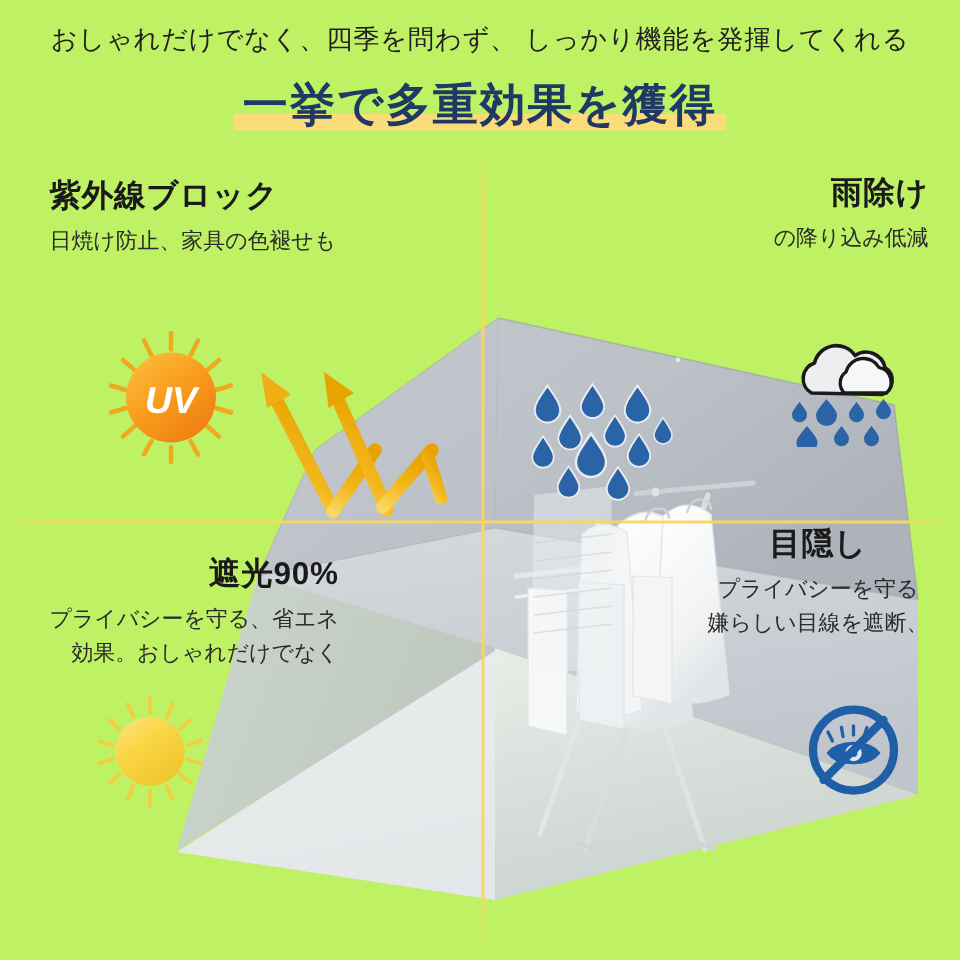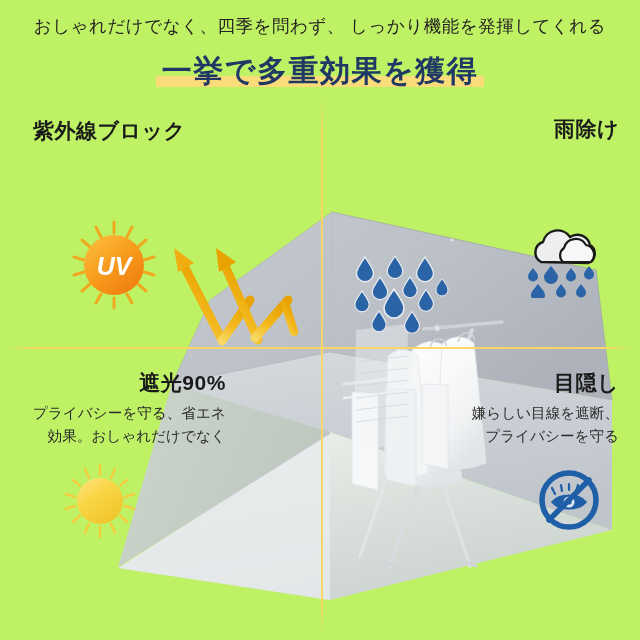--- a/index.html
+++ b/index.html
@@ -109,21 +109,21 @@
   }
   .quad-body {
     font-size: 14.6px;
     color: #2b2b2b;
     line-height: 1.55;
     white-space: nowrap;
   }
   .q-tl { left: 33px;  top: 118px; text-align: left; }
   .q-tr { right: 21px; top: 116px; text-align: right; }
   .q-bl { left: 33px;  top: 370px; text-align: right; }
-  .q-br { right: 21px; top: 370px; text-align: right; }
+  .q-br { right: 21px; top: 350px; text-align: center; }
 
   
   .scene {
     position: absolute;
     left: 0; top: 0;
     width: 640px; height: 640px;
     z-index: 3;
   }
 
   
@@ -290,36 +290,38 @@
 
   <div class="title-wrap">
     <span class="title-inner">
       <span class="title-highlight"></span>
       <span class="title-text">一挙で多重効果を獲得</span>
     </span>
   </div>
 
   <div class="quad q-tl">
     <div class="quad-heading">紫外線ブロック</div>
+    <div class="quad-body">日焼け防止、家具の色褪せも</div>
   </div>
 
   <div class="quad q-tr">
     <div class="quad-heading">雨除け</div>
+    <div class="quad-body">の降り込み低減</div>
   </div>
 
   <div class="quad q-bl">
     <div class="quad-heading">遮光90%</div>
     <div class="quad-body">プライバシーを守る、省エネ</div>
     <div class="quad-body">効果。おしゃれだけでなく</div>
   </div>
 
   <div class="quad q-br">
     <div class="quad-heading">目隠し</div>
+    <div class="quad-body">プライバシーを守る</div>
     <div class="quad-body">嫌らしい目線を遮断、</div>
-    <div class="quad-body">プライバシーを守る</div>
   </div>
 
   <div class="icon-box ic-uv">
     <svg width="92" height="92" viewBox="0 0 92 92" xmlns="http://www.w3.org/2000/svg">
       <g stroke="#f0a81e" stroke-width="3" stroke-linecap="round">
         <line x1="46" y1="4" x2="46" y2="15"></line>
         <line x1="64" y1="9" x2="59" y2="19"></line>
         <line x1="78" y1="22" x2="70" y2="29"></line>
         <line x1="86" y1="39" x2="76" y2="42"></line>
         <line x1="86" y1="57" x2="76" y2="54"></line>

